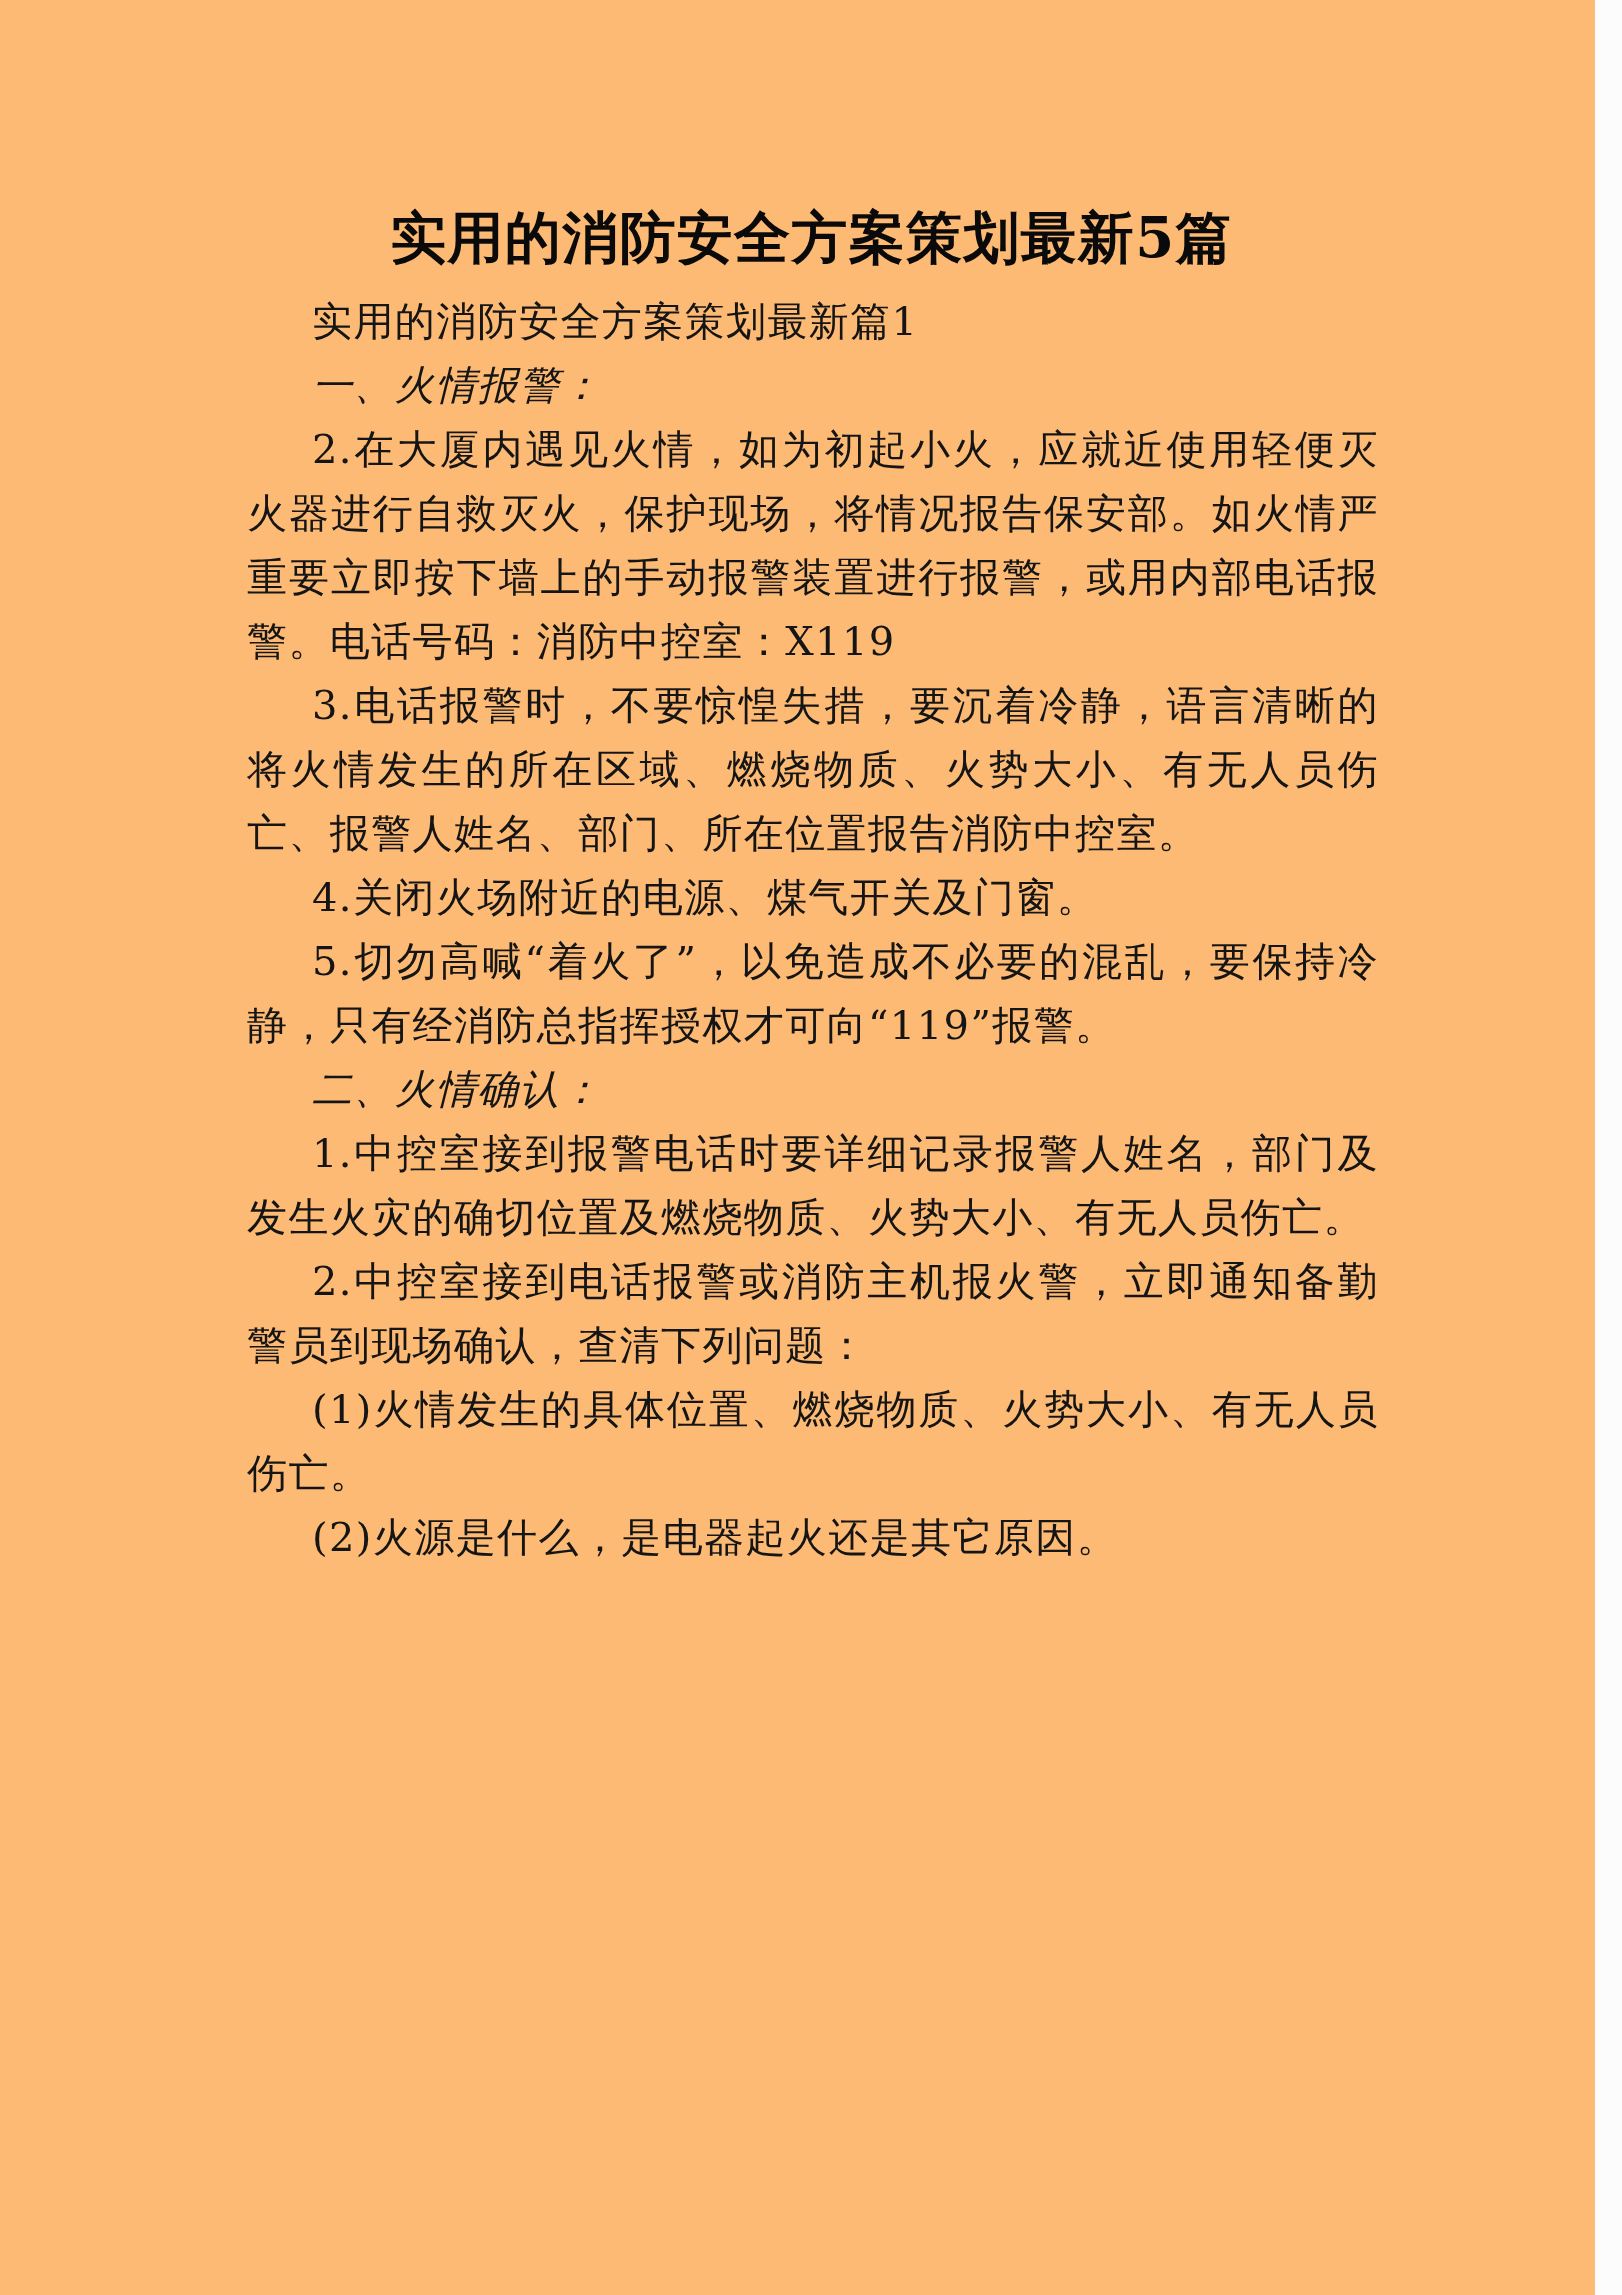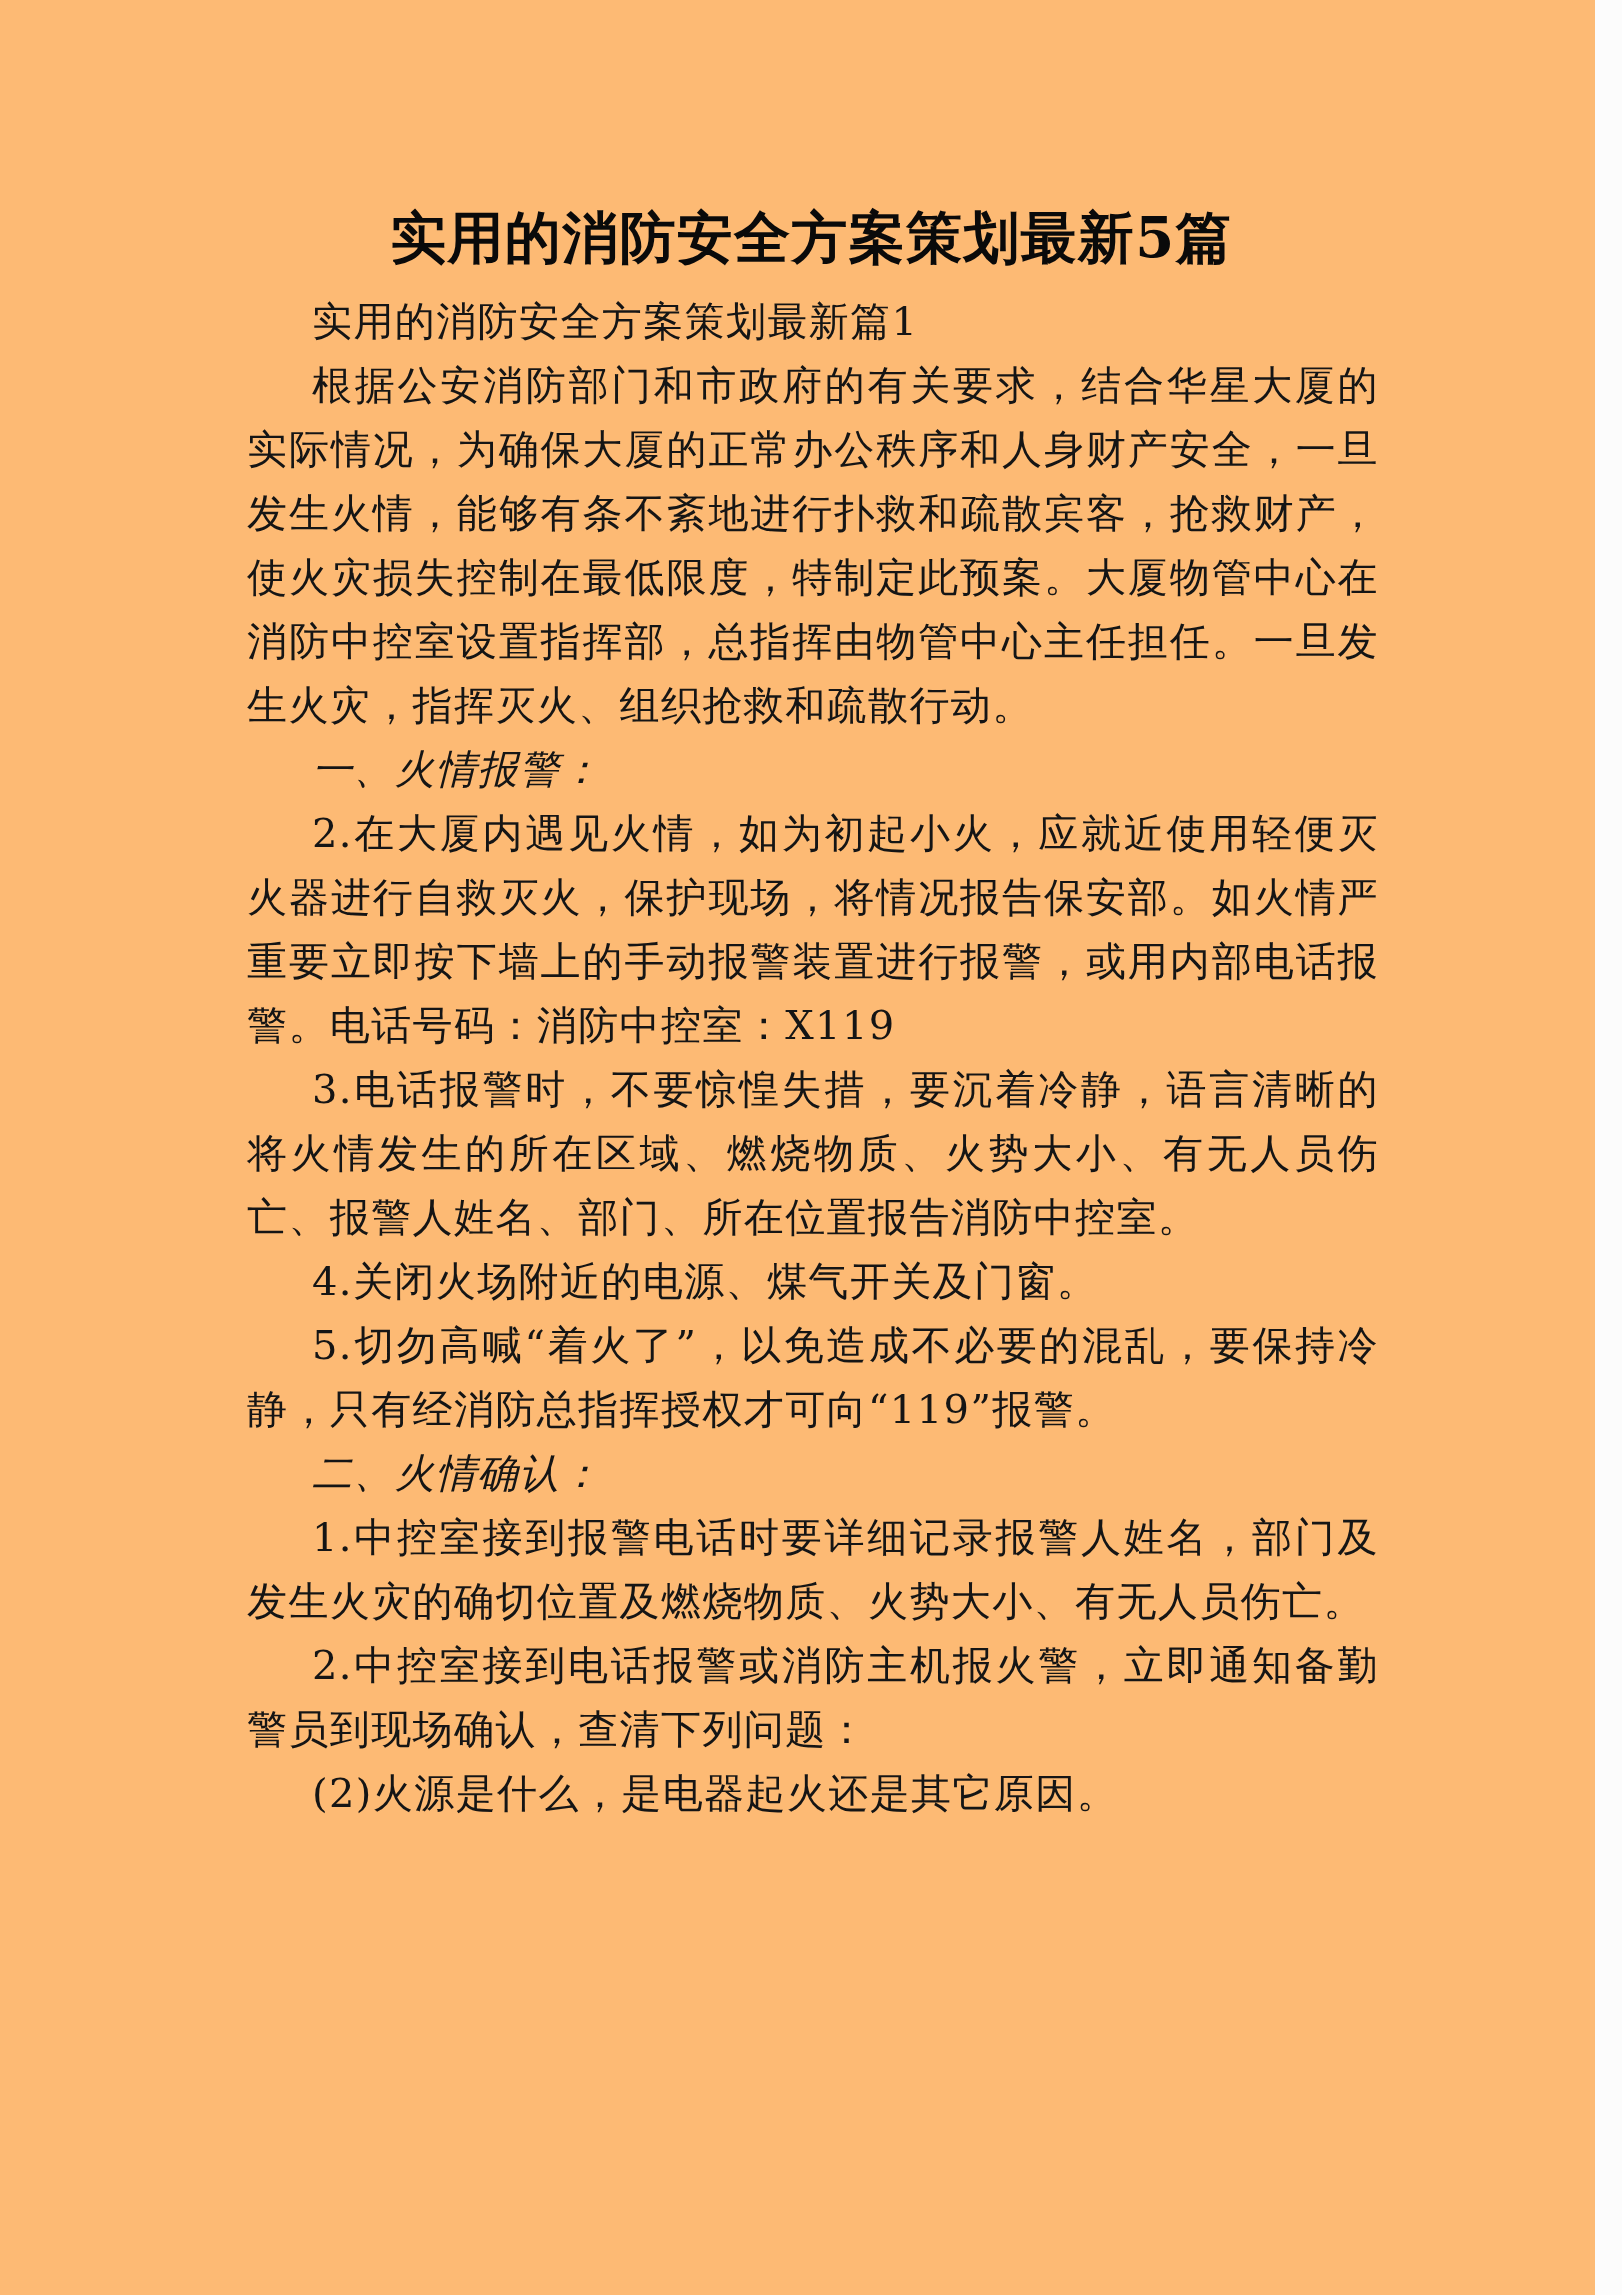--- a/index.html
+++ b/index.html
@@ -58,25 +58,25 @@
     }
   </style>
 </head>
 <body>
 
 <div class="page">
   <div class="doc-title">实用的消防安全方案策划最新5篇</div>
 
   <div class="body-text">
     <p class="para">实用的消防安全方案策划最新篇1</p>
-    <p class="para">根据公安消防部门和市政府的有关要求，结合华星大厦的实际情况，为确保大厦的正常办公秩序和人身财产安全，一旦发生火情，能够有条不紊地进行扑救和疏散宾客，抢救财产，使火灾损失控制在最低限度，特制定此预案。大厦物管中心在消防中控室设置指挥部，总指挥由物管中心主任担任。一旦发生火灾，指挥灭火、组织抢救和疏散行动。</p>
     <p class="para section-head">一、火情报警：</p>
     <p class="para">2.在大厦内遇见火情，如为初起小火，应就近使用轻便灭火器进行自救灭火，保护现场，将情况报告保安部。如火情严重要立即按下墙上的手动报警装置进行报警，或用内部电话报警。电话号码：消防中控室：X119</p>
     <p class="para">3.电话报警时，不要惊惶失措，要沉着冷静，语言清晰的将火情发生的所在区域、燃烧物质、火势大小、有无人员伤亡、报警人姓名、部门、所在位置报告消防中控室。</p>
     <p class="para">4.关闭火场附近的电源、煤气开关及门窗。</p>
     <p class="para">5.切勿高喊“着火了”，以免造成不必要的混乱，要保持冷静，只有经消防总指挥授权才可向“119”报警。</p>
     <p class="para section-head">二、火情确认：</p>
     <p class="para">1.中控室接到报警电话时要详细记录报警人姓名，部门及发生火灾的确切位置及燃烧物质、火势大小、有无人员伤亡。</p>
     <p class="para">2.中控室接到电话报警或消防主机报火警，立即通知备勤警员到现场确认，查清下列问题：</p>
+    <p class="para">(1)火情发生的具体位置、燃烧物质、火势大小、有无人员伤亡。</p>
     <p class="para">(2)火源是什么，是电器起火还是其它原因。</p>
   </div>
 </div>
 
 
 </body></html>

